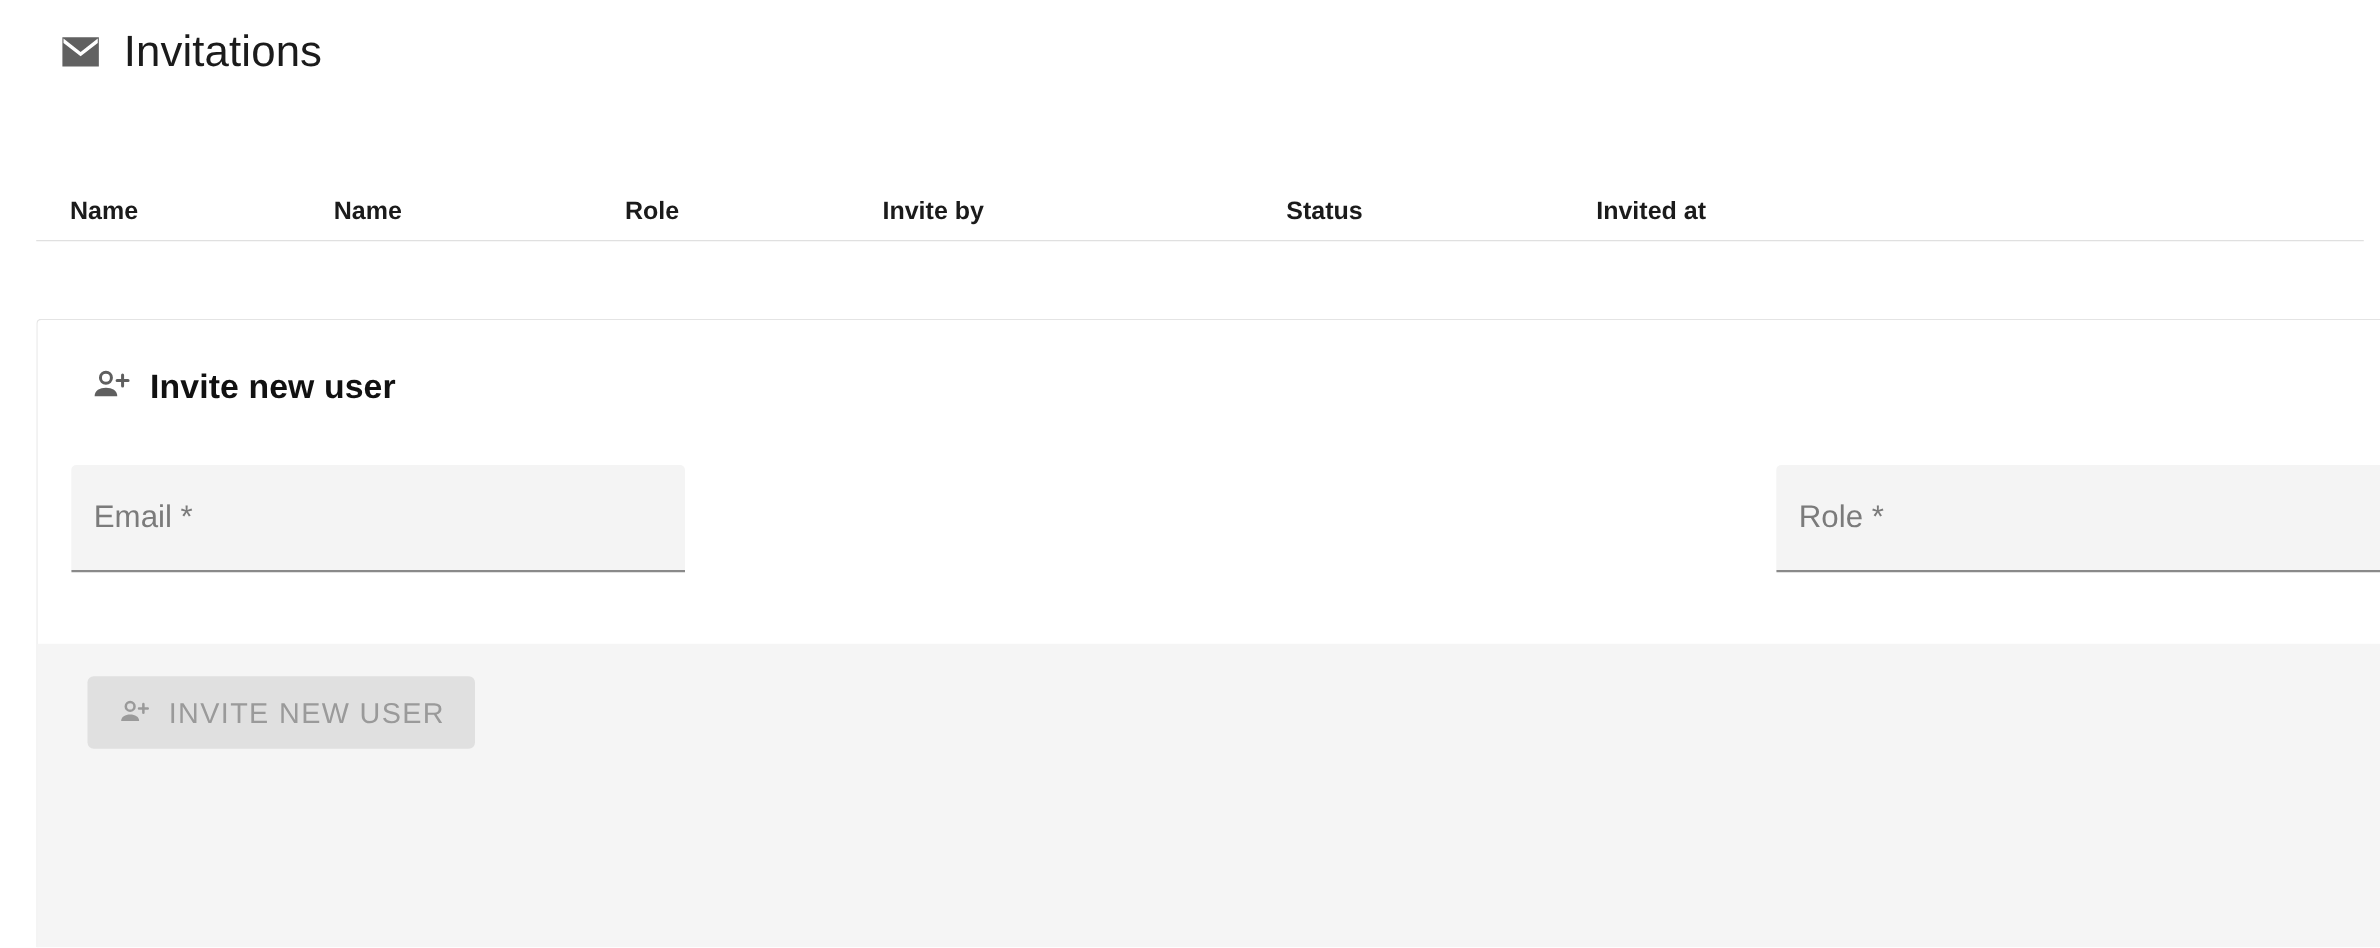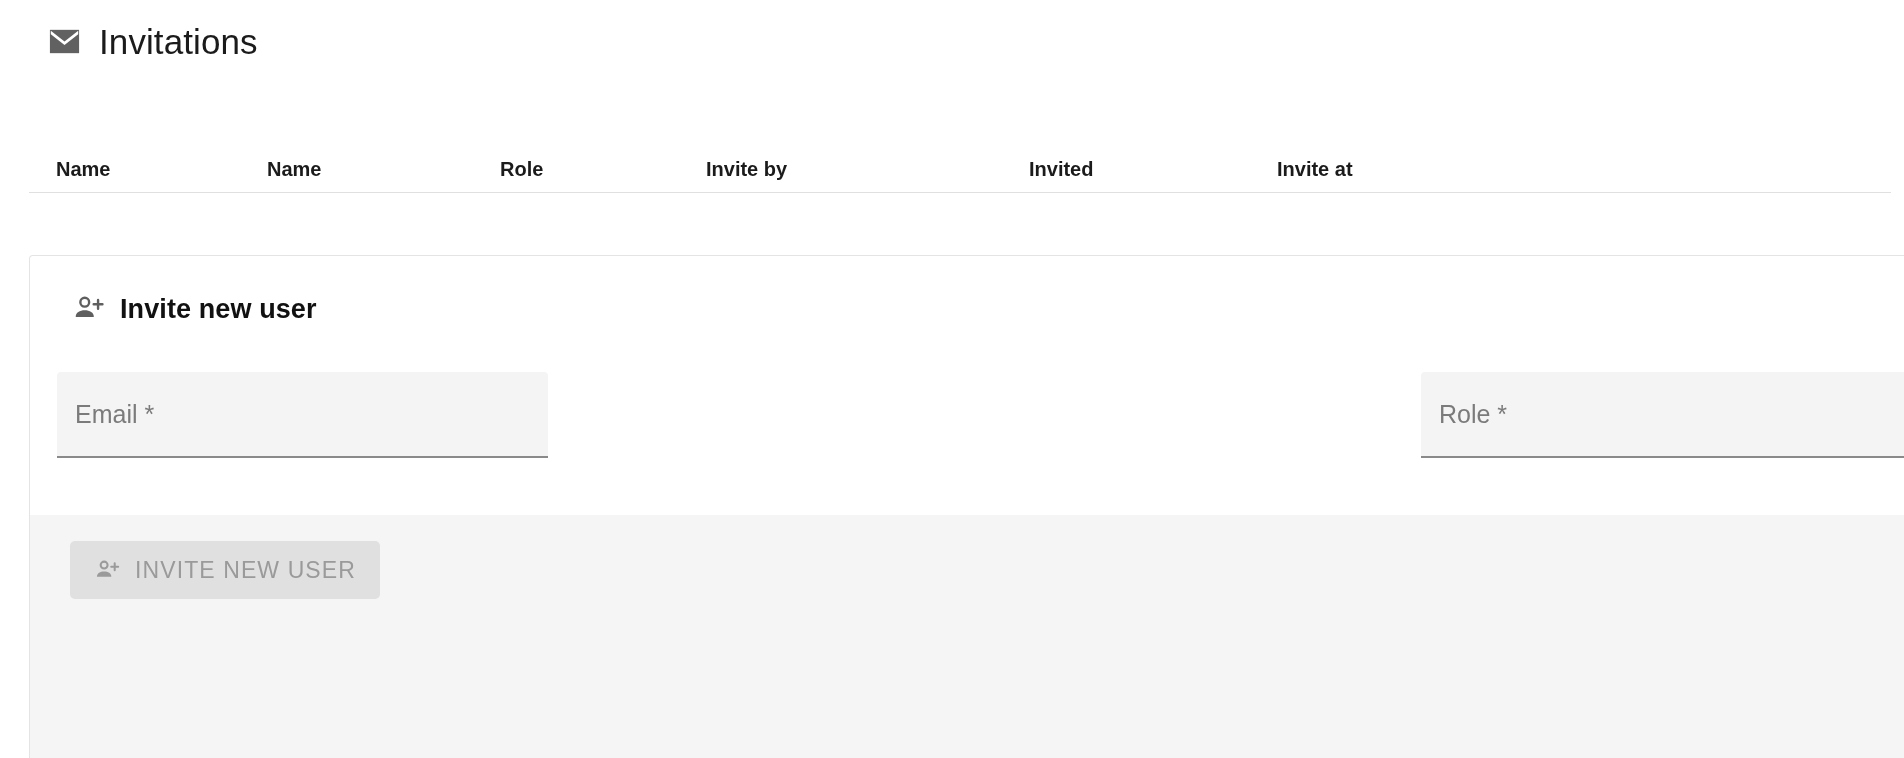--- a/index.html
+++ b/index.html
@@ -228,22 +228,22 @@
     </svg>
     <div class="page-title">Invitations</div>
   </div>
 
   <div class="table-wrap">
     <div class="table-head">
       <div class="th th-name">Name</div>
       <div class="th th-email">Name</div>
       <div class="th th-role">Role</div>
       <div class="th th-invitedby">Invite by</div>
-      <div class="th th-status">Invited</div>
-      <div class="th th-expires">Invite at</div>
+      <div class="th th-status">Status</div>
+      <div class="th th-expires">Invited at</div>
     </div>
     <div class="table-divider"></div>
     <div class="table-body"></div>
   </div>
 
   <div class="invite-card">
 
     <div class="card-header">
       <svg class="person-add-icon" viewBox="0 0 24 24">
         <circle cx="9" cy="7.2" r="3.1" fill="none" stroke="#5f5f5f" stroke-width="1.7"></circle>

